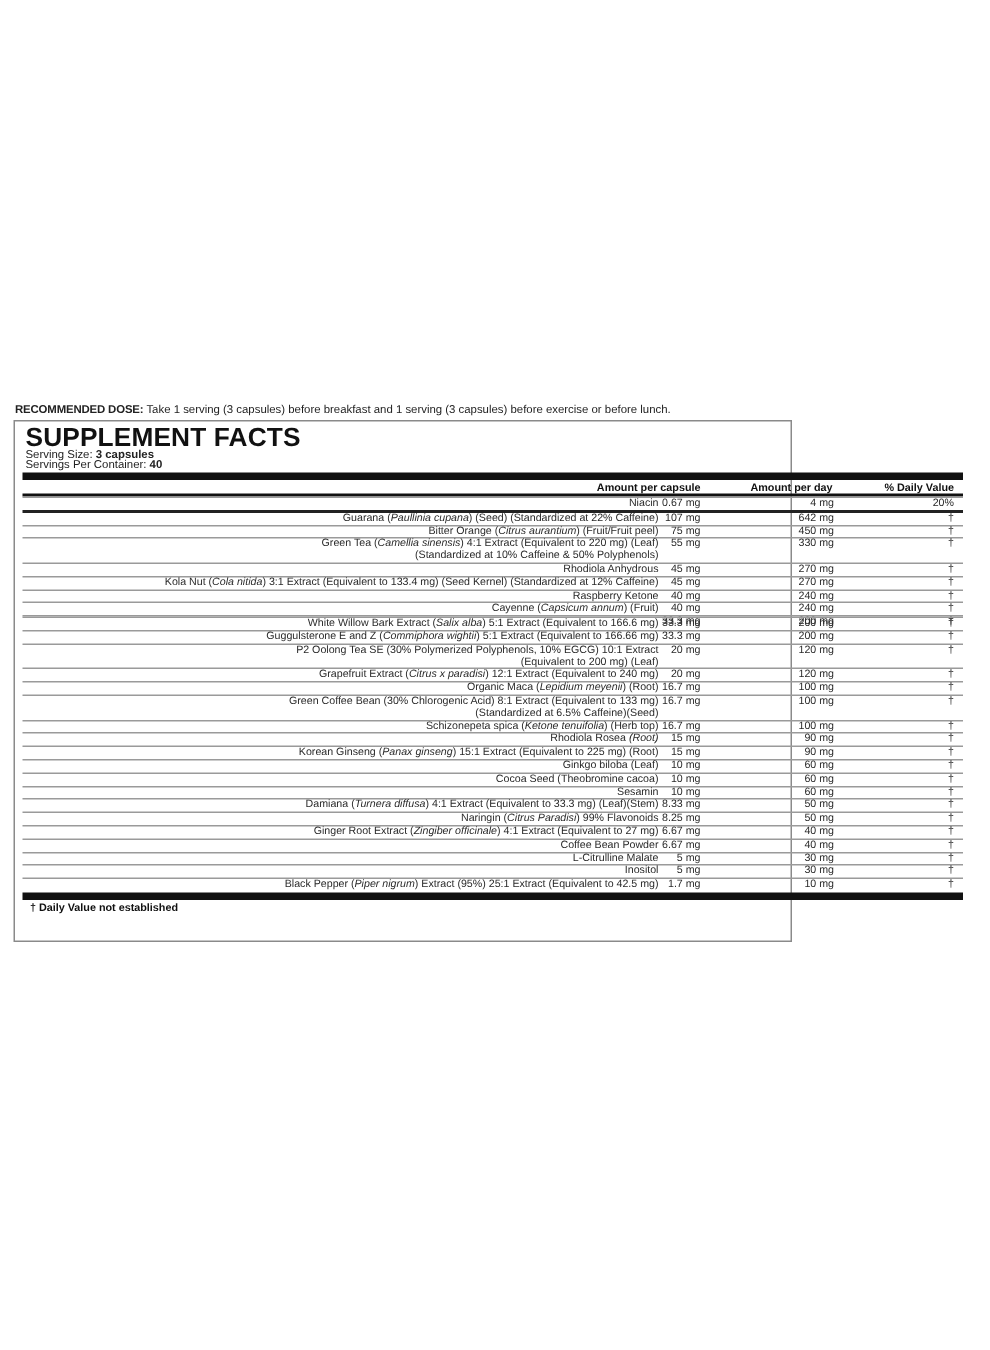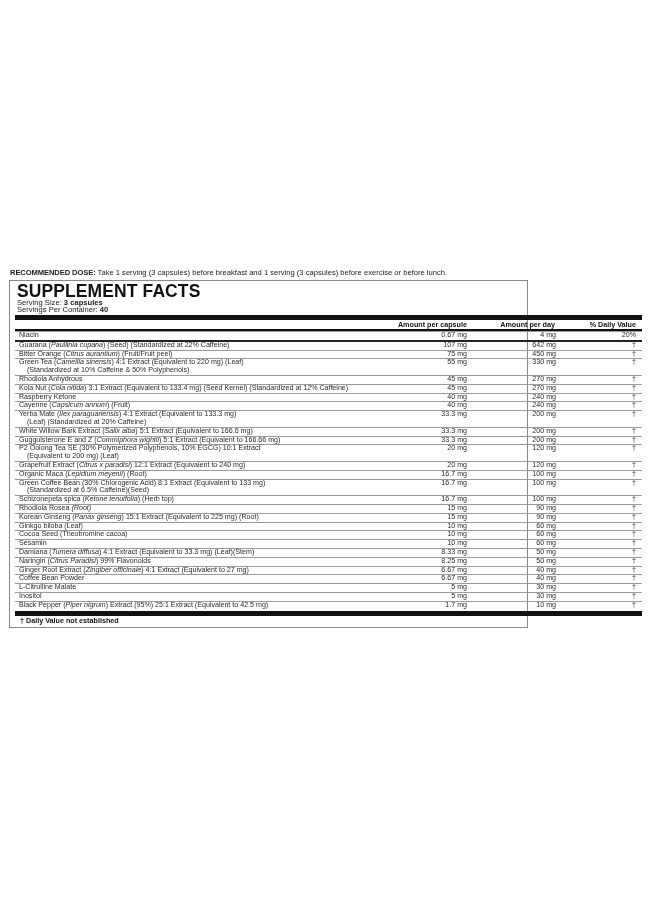--- a/index.html
+++ b/index.html
@@ -12,21 +12,21 @@
   .serv b { font-weight: 700; }
   .bar { position: absolute; left: 5px; width: 627px; background: #111; }
   .tbl { position: absolute; left: 5px; top: 37px; width: 627px; }
   .hdr { position: relative; height: 9px; font-size: 7.2px; font-weight: 700; color: #111; }
   .hdr span { position: absolute; top: 0; white-space: nowrap; }
   .c1 { right: 175px; text-align: right; }
   .c2 { right: 87px; text-align: right; }
   .c3 { right: 6px; text-align: center; }
   .row { position: relative; border-top: 1px solid #9a9a9a; font-size: 7.1px; line-height: 7.8px; color: #2a2a2a; box-sizing: border-box; }
   .row.thick-top { border-top: 2px solid #222; }
-  .row .name { padding-left: 4px; width: 420px; }
+  .row .name { padding-left: 4px; width: 420px; text-align: right; }
   .row .name .l2 { padding-left: 8px; display: block; }
   .row .v { position: absolute; top: 0; white-space: nowrap; }
   .row .v.c1 { right: 175px; }
   .row .v.c2 { right: 86px; margin-left: 45px; }
   .row .v.c3 { right: 6px; }
   i { font-style: italic; }
 </style>
 </head>
 <body>
 
@@ -88,21 +88,20 @@
           <span class="v c2">240 mg</span>
           <span class="v c3">†</span>
         </div>
         <div class="row">
           <div class="name"><span>Cayenne (<i>Capsicum annum</i>) (Fruit)</span></div>
           <span class="v c1">40 mg</span>
           <span class="v c2">240 mg</span>
           <span class="v c3">†</span>
         </div>
         <div class="row">
-          <div class="name"><span>Yerba Mate (<i>Ilex paraguariensis</i>) 4:1 Extract (Equivalent to 133.3 mg)</span><span class="l2">(Leaf) (Standardized at 20% Caffeine)</span></div>
           <span class="v c1">33.3 mg</span>
           <span class="v c2">200 mg</span>
           <span class="v c3">†</span>
         </div>
         <div class="row">
           <div class="name"><span>White Willow Bark Extract (<i>Salix alba</i>) 5:1 Extract (Equivalent to 166.6 mg)</span></div>
           <span class="v c1">33.3 mg</span>
           <span class="v c2">200 mg</span>
           <span class="v c3">†</span>
         </div>

